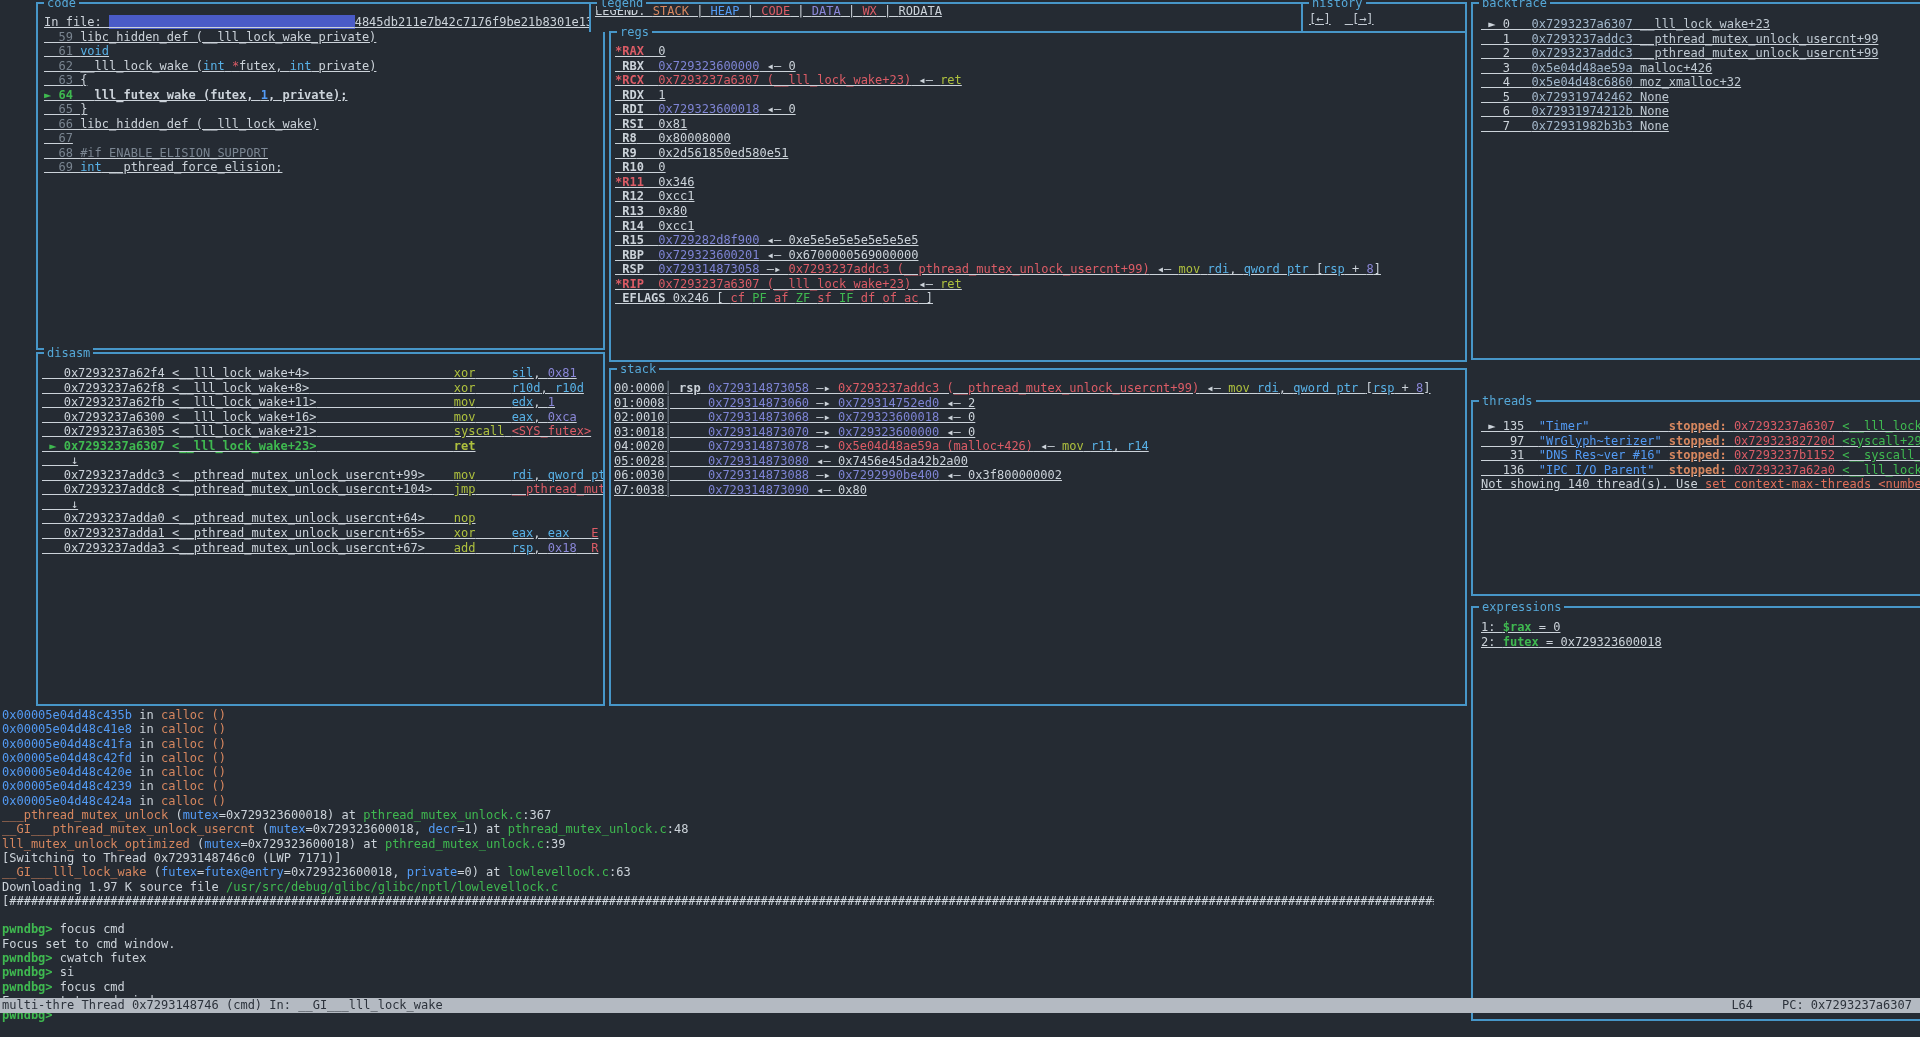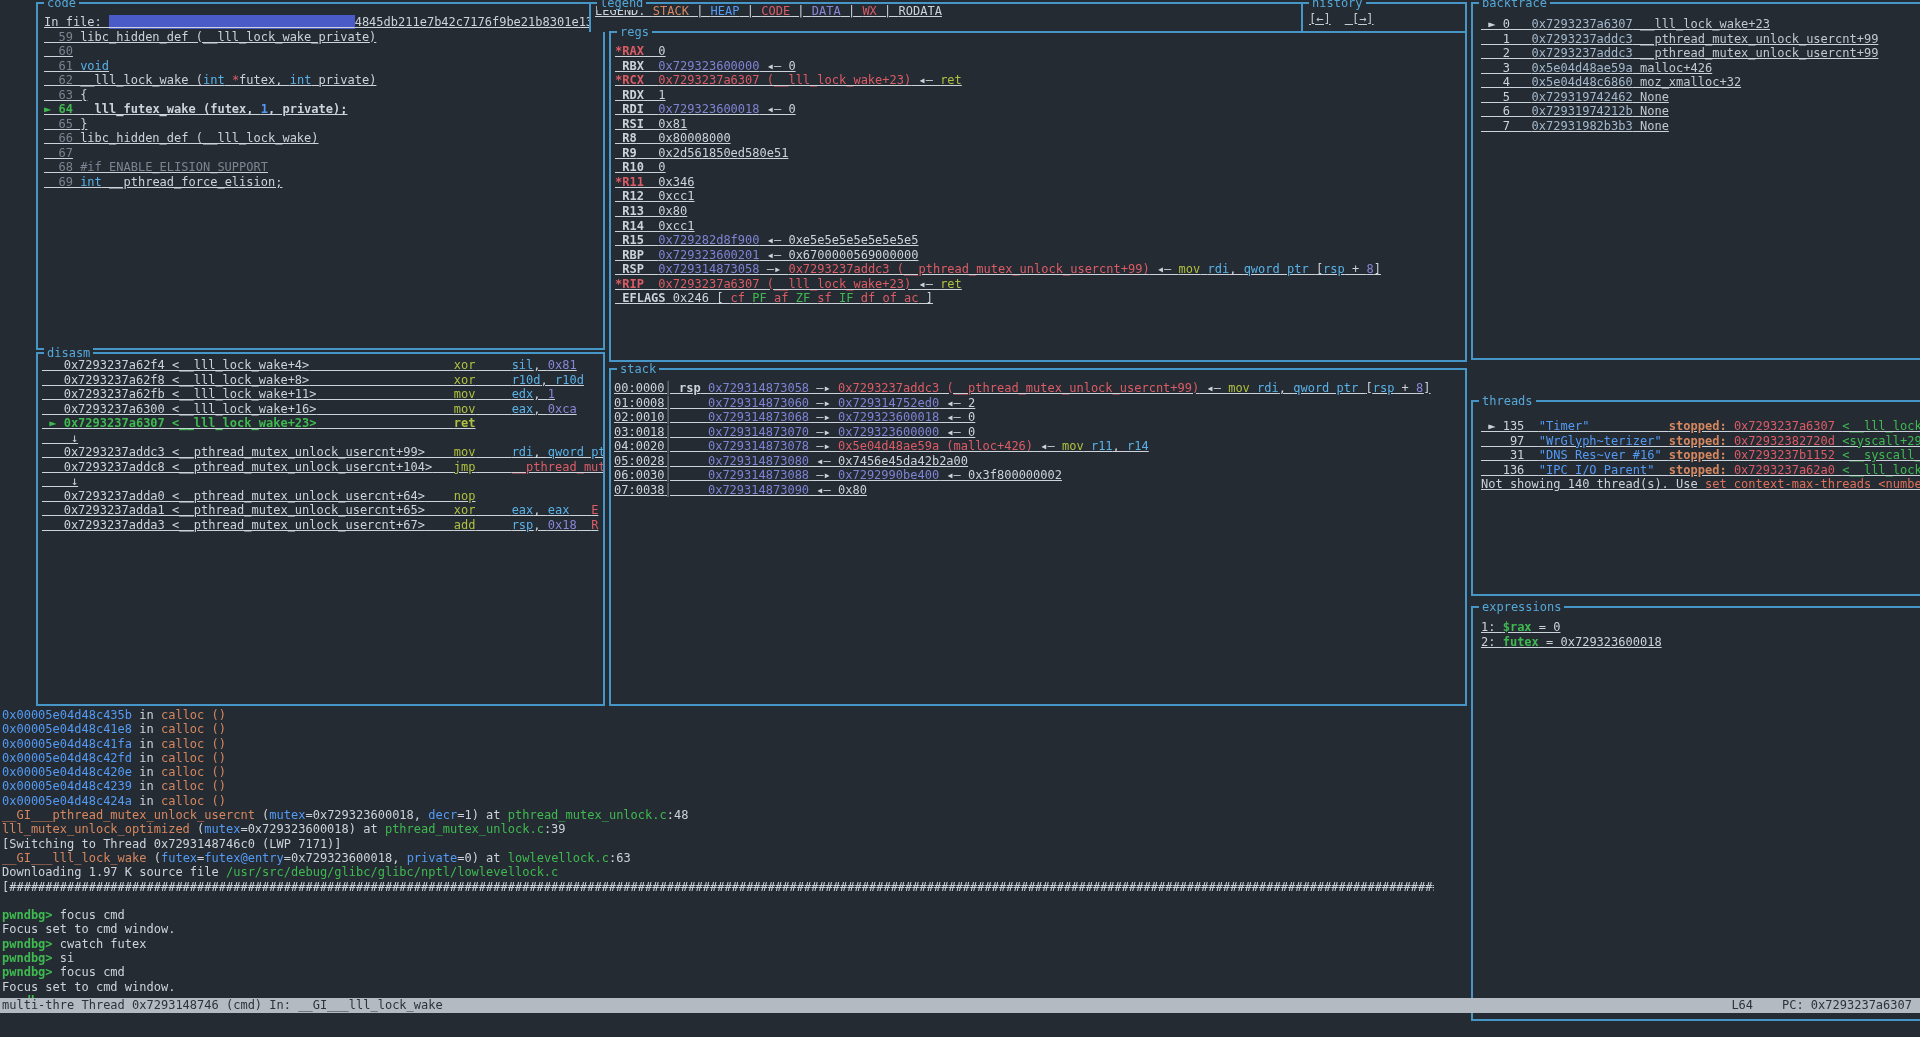--- a/index.html
+++ b/index.html
@@ -17,21 +17,21 @@
   .cmd-area .row{height:14.3px;line-height:14.3px;}
   
   .p-code{left:2px;top:2px;width:569px;height:348px;}
   .p-code .rows{padding:11px 0 0 6px;}
   .p-legend{left:555px;top:2px;width:755px;height:30px;}
   .p-legend .rows{padding:0 0 0 4px;}
   .p-history{left:1267px;top:2px;width:166px;height:30px;}
   .p-regs{left:575px;top:31px;width:858px;height:331px;}
   .p-regs .rows{padding:11px 0 0 4px;}
   .p-disasm{left:2px;top:352px;width:569px;height:354px;}
-  .p-disasm .rows{padding:4px 0 0 4px;}
+  .p-disasm .rows{padding:12px 0 0 4px;}
   .p-stack{left:575px;top:368px;width:858px;height:338px;}
   .p-stack .rows{padding:11px 0 0 3px;}
   .p-backtrace{left:1437px;top:2px;width:479px;height:358px;}
   .p-backtrace .rows{padding:13px 0 0 8px;}
   .p-threads{left:1437px;top:400px;width:479px;height:196px;}
   .p-threads .rows{padding:17px 0 0 8px;}
   .p-expressions{left:1437px;top:606px;width:479px;height:415px;}
   .p-expressions .rows{padding:12px 0 0 8px;}
   .cmd-area{position:absolute;left:2px;top:708px;width:1432px;height:314px;overflow:hidden;}
   .histbtns{padding:8px 0 0 6px;color:#c3cad2;}
@@ -56,21 +56,20 @@
       box-sizing:border-box;display:flex;justify-content:space-between;padding:0 8px 0 2px;line-height:15px;white-space:pre;}
 </style>
 </head>
 <body>
 
 <div class="panel p-code">
   <span class="ptitle">code</span>
   <div class="rows">
       <div class="row"><span class="c-fg">In file: </span><span class="c-redact">                                  </span><span class="c-fg">4845db211e7b42c7176f9be21b8301e13e</span></div>
       <div class="row"><span class="c-dim">  59 </span><span class="c-fg">libc_hidden_def (__lll_lock_wake_private)</span></div>
-      <div class="row"><span class="c-dim">  60</span></div>
       <div class="row"><span class="c-dim">  61 </span><span class="c-cyan">void</span></div>
       <div class="row"><span class="c-dim">  62 </span><span class="c-fg">__lll_lock_wake (</span><span class="c-cyan">int</span><span class="c-fg"> </span><span class="c-red">*</span><span class="c-fg">futex, </span><span class="c-cyan">int</span><span class="c-fg"> private)</span></div>
       <div class="row"><span class="c-dim">  63 </span><span class="c-fg">{</span></div>
       <div class="row"><span class="c-green b">► 64</span><span class="c-fg">   </span><span class="c-fg b">lll_futex_wake (futex, </span><span class="c-blue b">1</span><span class="c-fg b">, private);</span></div>
       <div class="row"><span class="c-dim">  65 </span><span class="c-fg">}</span></div>
       <div class="row"><span class="c-dim">  66 </span><span class="c-fg">libc_hidden_def (__lll_lock_wake)</span></div>
       <div class="row"><span class="c-dim">  67</span></div>
       <div class="row"><span class="c-dim">  68 </span><span class="c-dim">#if ENABLE_ELISION_SUPPORT</span></div>
       <div class="row"><span class="c-dim">  69 </span><span class="c-cyan">int</span><span class="c-fg"> __pthread_force_elision;</span></div>
     </div>
@@ -115,20 +114,21 @@
     </div>
 </div>
 
 <div class="panel p-disasm">
   <span class="ptitle">disasm</span>
   <div class="rows">
       <div class="row"><span class="c-fg">   0x7293237a62f4 </span><span class="c-fg">&lt;__lll_lock_wake+4&gt;</span><span class="c-fg">                    </span><span class="c-lime">xor</span><span class="c-fg">     </span><span class="c-cyan">sil</span><span class="c-fg">, </span><span class="c-purple">0x81</span></div>
       <div class="row"><span class="c-fg">   0x7293237a62f8 </span><span class="c-fg">&lt;__lll_lock_wake+8&gt;</span><span class="c-fg">                    </span><span class="c-lime">xor</span><span class="c-fg">     </span><span class="c-cyan">r10d</span><span class="c-fg">, </span><span class="c-cyan">r10d</span></div>
       <div class="row"><span class="c-fg">   0x7293237a62fb </span><span class="c-fg">&lt;__lll_lock_wake+11&gt;</span><span class="c-fg">                   </span><span class="c-lime">mov</span><span class="c-fg">     </span><span class="c-cyan">edx</span><span class="c-fg">, </span><span class="c-purple">1</span></div>
       <div class="row"><span class="c-fg">   0x7293237a6300 </span><span class="c-fg">&lt;__lll_lock_wake+16&gt;</span><span class="c-fg">                   </span><span class="c-lime">mov</span><span class="c-fg">     </span><span class="c-cyan">eax</span><span class="c-fg">, </span><span class="c-purple">0xca</span></div>
+      <div class="row"><span class="c-fg">   0x7293237a6305 </span><span class="c-fg">&lt;__lll_lock_wake+21&gt;</span><span class="c-fg">                   </span><span class="c-lime">syscall</span><span class="c-fg"> </span><span class="c-red">&lt;SYS_futex&gt;</span></div>
       <div class="row"><span class="c-green b"> ► 0x7293237a6307 &lt;__lll_lock_wake+23&gt;</span><span class="c-fg">                   </span><span class="c-lime b">ret</span></div>
       <div class="row"><span class="c-fg">    ↓</span></div>
       <div class="row"><span class="c-fg">   0x7293237addc3 </span><span class="c-fg">&lt;__pthread_mutex_unlock_usercnt+99&gt;</span><span class="c-fg">    </span><span class="c-lime">mov</span><span class="c-fg">     </span><span class="c-cyan">rdi</span><span class="c-fg">, </span><span class="c-cyan">qword ptr</span></div>
       <div class="row"><span class="c-fg">   0x7293237addc8 </span><span class="c-fg">&lt;__pthread_mutex_unlock_usercnt+104&gt;</span><span class="c-fg">   </span><span class="c-lime">jmp</span><span class="c-fg">     </span><span class="c-red">__pthread_mutex</span></div>
       <div class="row"><span class="c-fg">    ↓</span></div>
       <div class="row"><span class="c-fg">   0x7293237adda0 </span><span class="c-fg">&lt;__pthread_mutex_unlock_usercnt+64&gt;</span><span class="c-fg">    </span><span class="c-lime">nop</span></div>
       <div class="row"><span class="c-fg">   0x7293237adda1 </span><span class="c-fg">&lt;__pthread_mutex_unlock_usercnt+65&gt;</span><span class="c-fg">    </span><span class="c-lime">xor</span><span class="c-fg">     </span><span class="c-cyan">eax</span><span class="c-fg">, </span><span class="c-cyan">eax</span><span class="c-fg">   </span><span class="c-red">E</span></div>
       <div class="row"><span class="c-fg">   0x7293237adda3 </span><span class="c-fg">&lt;__pthread_mutex_unlock_usercnt+67&gt;</span><span class="c-fg">    </span><span class="c-lime">add</span><span class="c-fg">     </span><span class="c-cyan">rsp</span><span class="c-fg">, </span><span class="c-purple">0x18</span><span class="c-fg">  </span><span class="c-red">R</span></div>
     </div>
 </div>
@@ -181,20 +181,21 @@
 </div>
 
 <div class="cmd-area">
     <div class="row"><span class="c-blue">0x00005e04d48c435b</span><span class="c-fg"> in </span><span class="c-orange">calloc ()</span></div>
     <div class="row"><span class="c-blue">0x00005e04d48c41e8</span><span class="c-fg"> in </span><span class="c-orange">calloc ()</span></div>
     <div class="row"><span class="c-blue">0x00005e04d48c41fa</span><span class="c-fg"> in </span><span class="c-orange">calloc ()</span></div>
     <div class="row"><span class="c-blue">0x00005e04d48c42fd</span><span class="c-fg"> in </span><span class="c-orange">calloc ()</span></div>
     <div class="row"><span class="c-blue">0x00005e04d48c420e</span><span class="c-fg"> in </span><span class="c-orange">calloc ()</span></div>
     <div class="row"><span class="c-blue">0x00005e04d48c4239</span><span class="c-fg"> in </span><span class="c-orange">calloc ()</span></div>
     <div class="row"><span class="c-blue">0x00005e04d48c424a</span><span class="c-fg"> in </span><span class="c-orange">calloc ()</span></div>
+    <div class="row"><span class="c-orange">___pthread_mutex_unlock</span><span class="c-fg"> (</span><span class="c-blue">mutex</span><span class="c-fg">=0x729323600018) at </span><span class="c-green">pthread_mutex_unlock.c</span><span class="c-fg">:367</span></div>
     <div class="row"><span class="c-orange">__GI___pthread_mutex_unlock_usercnt</span><span class="c-fg"> (</span><span class="c-blue">mutex</span><span class="c-fg">=0x729323600018, </span><span class="c-blue">decr</span><span class="c-fg">=1) at </span><span class="c-green">pthread_mutex_unlock.c</span><span class="c-fg">:48</span></div>
     <div class="row"><span class="c-orange">lll_mutex_unlock_optimized</span><span class="c-fg"> (</span><span class="c-blue">mutex</span><span class="c-fg">=0x729323600018) at </span><span class="c-green">pthread_mutex_unlock.c</span><span class="c-fg">:39</span></div>
     <div class="row"><span class="c-fg">[Switching to Thread 0x7293148746c0 (LWP 7171)]</span></div>
     <div class="row"><span class="c-orange">__GI___lll_lock_wake</span><span class="c-fg"> (</span><span class="c-blue">futex</span><span class="c-fg">=</span><span class="c-blue">futex@entry</span><span class="c-fg">=0x729323600018, </span><span class="c-blue">private</span><span class="c-fg">=0) at </span><span class="c-green">lowlevellock.c</span><span class="c-fg">:63</span></div>
     <div class="row"><span class="c-fg">Downloading 1.97 K source file </span><span class="c-green">/usr/src/debug/glibc/glibc/nptl/lowlevellock.c</span></div>
     <div class="row"><span class="c-fg">[######################################################################################################################################################################################################</span></div>
     <div class="row"></div>
     <div class="row"><span class="c-green b">pwndbg&gt; </span><span class="c-fg">focus cmd</span></div>
     <div class="row"><span class="c-fg">Focus set to cmd window.</span></div>
     <div class="row"><span class="c-green b">pwndbg&gt; </span><span class="c-fg">cwatch futex</span></div>

